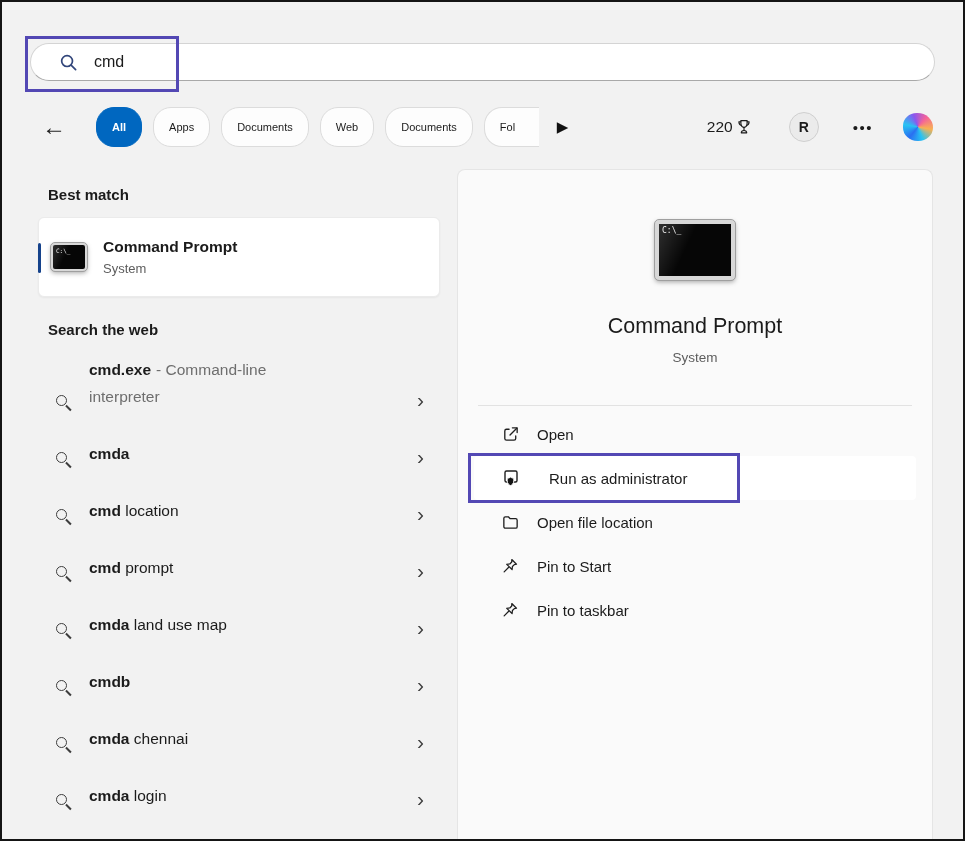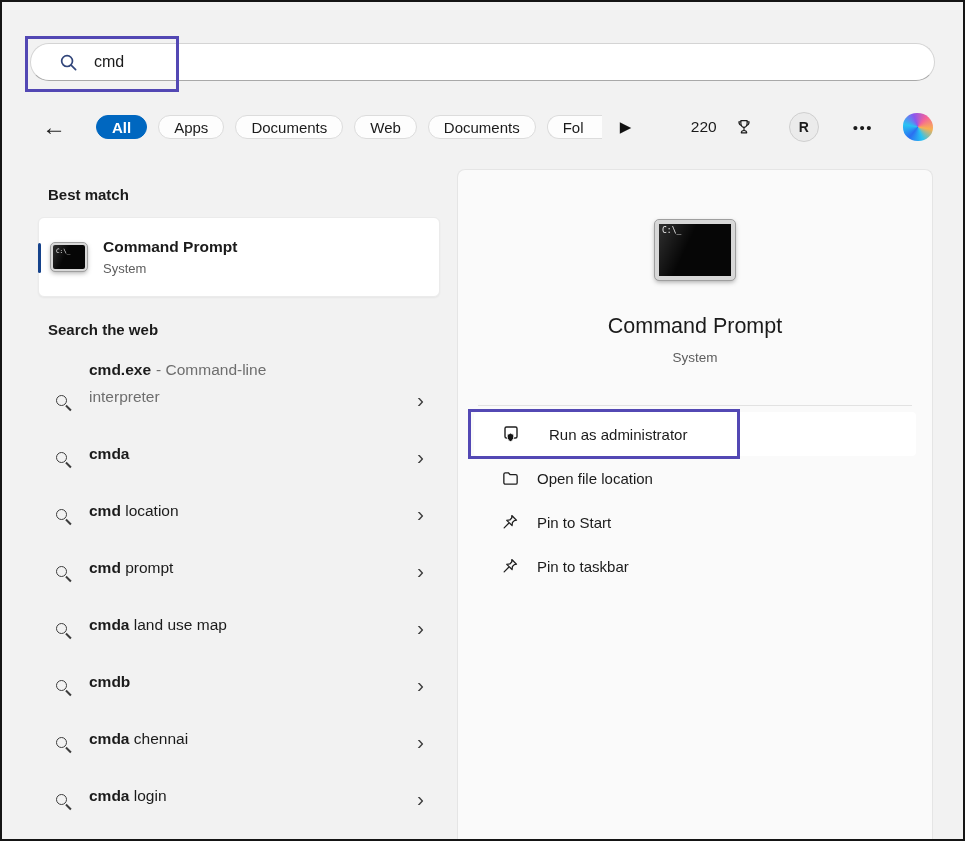--- a/index.html
+++ b/index.html
@@ -30,29 +30,29 @@
   .annotation.search-box { left:-6px; top:-8px; width:154px; height:56px; }
   .annotation.run-box { left:-6px; top:-3px; width:272px; height:calc(100% + 6px); }
 
   
   .topbar {
     position:absolute; left:40px; top:104px; right:30px; height:42px;
     display:flex; align-items:center;
   }
   .back { font-size:24px; margin-right:30px; cursor:pointer; line-height:1; }
   .pill {
-    height:24px; padding:0 15px; display:flex; align-items:center;
+    height:40px; padding:0 15px; display:flex; align-items:center;
     border-radius:18px; background:#fdfdfd; border:1px solid #dcdcdc;
-    font-size:15px; margin-right:11px; white-space:nowrap; cursor:pointer;
+    font-size:11px; margin-right:11px; white-space:nowrap; cursor:pointer;
   }
   .pill.active { background:var(--accent-blue,#0067c0); border-color:var(--accent-blue,#0067c0); color:#fff; font-weight:700; }
   .pill.truncated { width:55px; padding-right:0; border-radius:18px 0 0 18px; border-right:none; overflow:hidden; margin-right:0; }
   .play { margin-left:18px; font-size:15px; color:#111; cursor:pointer; }
   .right-group { margin-left:auto; display:flex; align-items:center; }
-  .rewards { display:flex; align-items:center; gap:18px; font-size:15.5px; cursor:pointer; }
+  .rewards { display:flex; align-items:center; gap:2px; font-size:15.5px; cursor:pointer; }
   .rewards svg { display:block; }
   .avatar {
     width:30px; height:30px; border-radius:50%; background:#ebebeb; border:1px solid #cfcfcf;
     display:flex; align-items:center; justify-content:center;
     font-size:14px; font-weight:700; margin-left:36px; cursor:pointer;
   }
   .more { margin-left:34px; font-size:15px; letter-spacing:1.5px; cursor:pointer; }
   .copilot {
     width:30px; height:28px; margin-left:30px; cursor:pointer;
     border-radius:47% 53% 50% 50%;
@@ -255,20 +255,30 @@
       <span class="prompt">C:\_</span>
     </div>
     <div class="app-title">Command Prompt</div>
     <div class="app-sub">System</div>
   </div>
 
   <div class="divider"></div>
 
   <div class="actions">
 
+    <div class="action-row">
+      <span class="aicon">
+        <svg width="19" height="19" viewBox="0 0 20 20" fill="none" stroke="#1f1f1f" stroke-width="1.4" stroke-linecap="round" stroke-linejoin="round">
+          <path d="M8.5 4.5H5.8C4.8 4.5 4 5.3 4 6.3v7.9c0 1 .8 1.8 1.8 1.8h7.9c1 0 1.8-.8 1.8-1.8v-2.7"></path>
+          <path d="M12 3h5v5"></path>
+            <path d="M16.6 3.4 9.5 10.5"></path>
+        </svg>
+      </span>
+      <span>Open</span>
+    </div>
 
     <div class="action-row highlighted">
       <div class="annotation run-box"></div>
       <span class="aicon">
         <svg width="20" height="20" viewBox="0 0 20 20">
           <rect x="5" y="3" width="12" height="11" rx="1.5" fill="none" stroke="#1f1f1f" stroke-width="1.4"></rect>
           <path d="M7.2 10.2c1.3 0 2.4-.4 3.3-1.1.9.7 2 1.1 3.3 1.1v2.6c0 2.6-1.7 4.2-3.3 4.8-1.6-.6-3.3-2.2-3.3-4.8z" fill="#141414" stroke="#fafafa" stroke-width="1"></path>
         </svg>
       </span>
       <span>Run as administrator</span>

